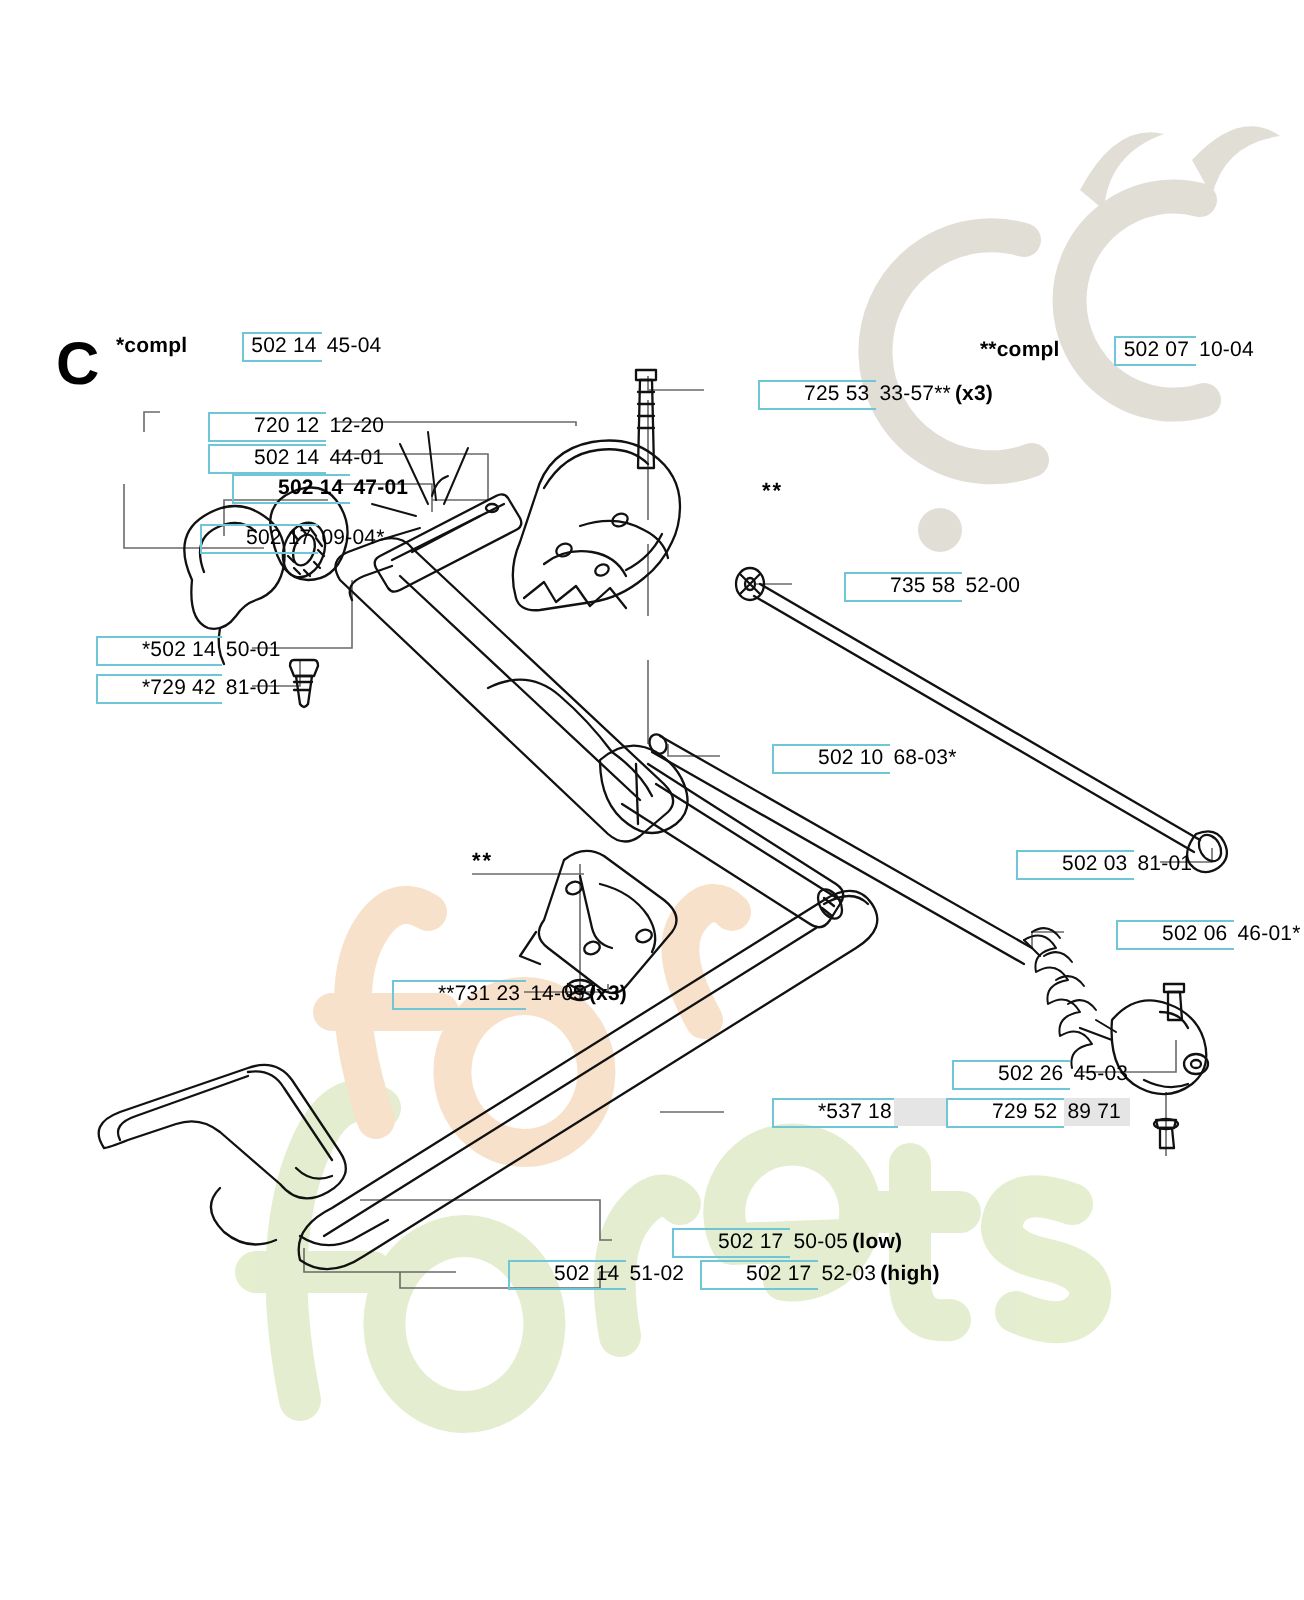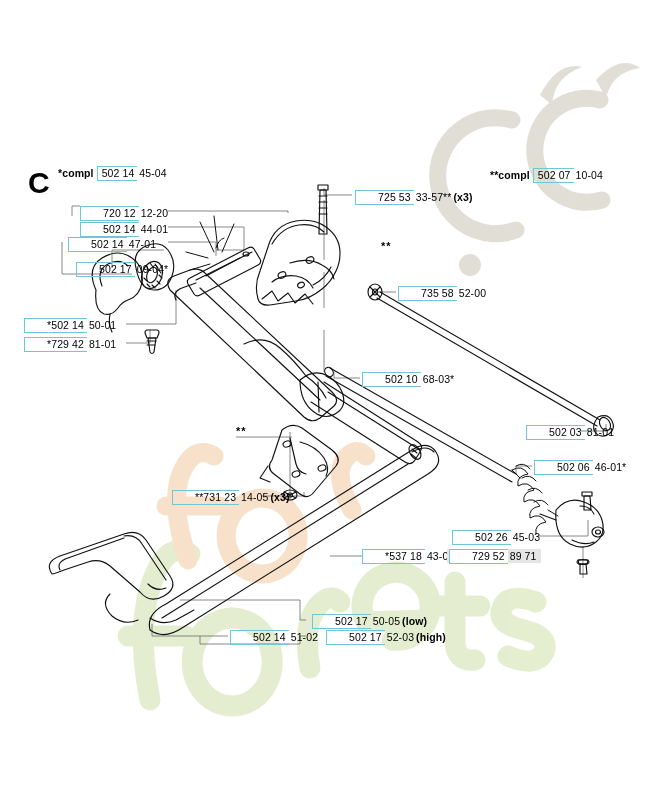--- a/index.html
+++ b/index.html
@@ -45,20 +45,21 @@
     line-height: 13px;
     letter-spacing: 0.1px;
   }
   
   .boxpre {
     display: inline-block;
     border: 1px solid #6ec6d6;
     border-right: none;
     padding: 0 3px 0 22px;
     margin-right: 0;
+    margin-left: 24px;
   }
   .boxpre.nopad { padding-left: 4px; }
   .tail { display: inline-block; padding-left: 2px; }
   .bold { font-weight: bold; }
   .hl {
     background: #e5e5e5;
     padding: 1px 4px 1px 2px;
   }
   .hl .boxpre { background: #ffffff; border-color: #6ec6d6; }
   .sect {
@@ -328,28 +329,28 @@
     </div>
 
     <div class="lbl" style="left:490px; top:168px;">
       <span class="bold">**compl</span>
       <span class="boxpre nopad">502 07</span><span class="tail">10-04</span>
     </div>
 
     <div id="label-slots">
         <div class="lbl" style="left: 80px; top: 206px;"><span><span class="boxpre">720 12</span><span class="tail">12-20</span></span></div>
         <div class="lbl" style="left: 80px; top: 222px;"><span><span class="boxpre">502 14</span><span class="tail">44-01</span></span></div>
-        <div class="lbl" style="left: 68px; top: 237px;"><span><span class="boxpre">502 14</span><span class="tail">47-01</span></span></div>
+        <div class="lbl" style="left: 92px; top: 237px; font-weight: bold;"><span><span class="boxpre">502 14</span><span class="tail">47-01</span></span></div>
         <div class="lbl" style="left: 48px; top: 262px; padding-left: 28px;"><span><span class="boxpre">502 17</span><span class="tail">09-04*</span></span></div>
         <div class="lbl" style="left: 24px; top: 318px;"><span><span class="boxpre">*502 14</span><span class="tail">50-01</span></span></div>
         <div class="lbl" style="left: 24px; top: 337px;"><span><span class="boxpre">*729 42</span><span class="tail">81-01</span></span></div>
         <div class="lbl" style="left: 355px; top: 190px;"><span><span class="boxpre">725 53</span><span class="tail">33-57**</span><span class="tail bold">(x3)</span></span></div>
         <div class="lbl" style="left: 398px; top: 286px;"><span><span class="boxpre">735 58</span><span class="tail">52-00</span></span></div>
         <div class="lbl" style="left: 362px; top: 372px;"><span><span class="boxpre">502 10</span><span class="tail">68-03*</span></span></div>
-        <div class="lbl" style="left: 526px; top: 425px;"><span><span class="boxpre">502 03</span><span class="tail">81-01</span></span></div>
+        <div class="lbl" style="left: 484px; top: 425px;"><span><span class="boxpre">502 03</span><span class="tail">81-01</span></span></div>
         <div class="lbl" style="left: 534px; top: 460px;"><span><span class="boxpre">502 06</span><span class="tail">46-01*</span></span></div>
         <div class="lbl" style="left: 172px; top: 490px;"><span><span class="boxpre">**731 23</span><span class="tail">14-05</span><span class="tail bold">(x3)</span></span></div>
         <div class="lbl" style="left: 452px; top: 530px;"><span><span class="boxpre">502 26</span><span class="tail">45-03</span></span></div>
         <div class="lbl" style="left: 362px; top: 549px;"><span><span class="boxpre">*537 18</span><span class="tail">43-01</span></span></div>
         <div class="lbl" style="left: 447px; top: 549px;"><span class="hl"><span class="boxpre">729 52</span><span class="tail">89 71</span></span></div>
         <div class="lbl" style="left: 312px; top: 614px;"><span><span class="boxpre">502 17</span><span class="tail">50-05</span><span class="tail bold">(low)</span></span></div>
         <div class="lbl" style="left: 230px; top: 630px;"><span><span class="boxpre">502 14</span><span class="tail">51-02</span></span></div>
         <div class="lbl" style="left: 312px; top: 630px; padding-left: 14px;"><span><span class="boxpre">502 17</span><span class="tail">52-03</span><span class="tail bold">(high)</span></span></div>
       </div>
 

